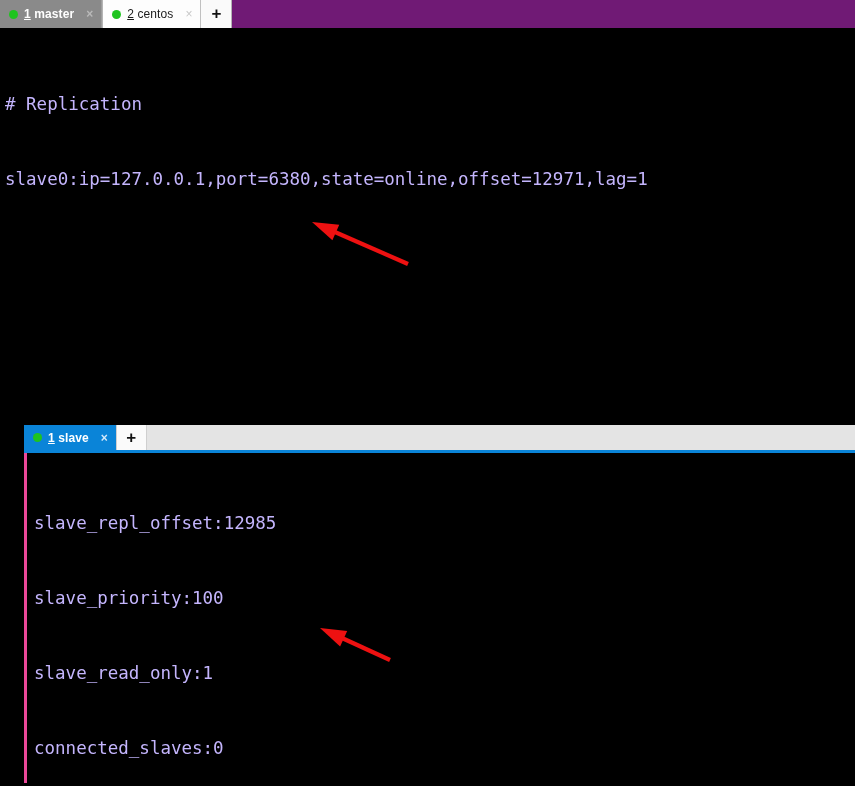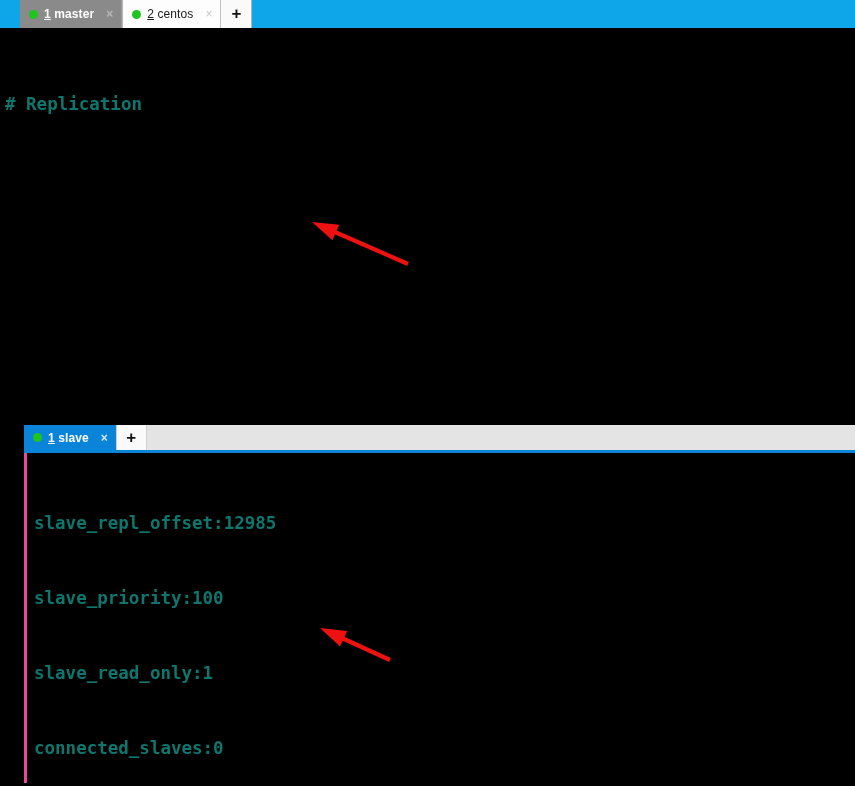--- a/index.html
+++ b/index.html
@@ -36,23 +36,22 @@
   .tabbar {
     position: relative;
     display: flex;
     align-items: stretch;
     height: 27px;
     box-sizing: border-box;
     background: #e6e6e6;
     font-family: "Liberation Sans", sans-serif;
   }
   #window-master .tabbar {
-    background: #0ea5e9;
+    background: #701a75;
     height: 28px;
-    padding-left: 20px;
   }
   #window-slave .tabbar {
     background: #e4e4e4;
     height: 28px;
     border-bottom: 3px solid #0a84d8;
   }
 
   .tab {
     display: flex;
     align-items: center;
@@ -133,28 +132,27 @@
   #window-slave .newtab {
     background: #fafafa;
     border-left: 1px solid #cfcfcf;
     border-right: 1px solid #cfcfcf;
   }
   .tabbar-filler { flex: 1 1 auto; }
 
   
   .terminal {
     background: #000000;
-    color: #0f766e;
+    color: #c4b5fd;
     font-family: "DejaVu Sans Mono", "Liberation Mono", monospace;
     font-size: 17.5px;
     line-height: 25px;
     box-sizing: border-box;
     overflow: hidden;
     white-space: pre;
-    font-weight: bold;
   }
   #terminal-master {
     height: 397px;
     padding: 14px 0 0 5px;
   }
   #terminal-slave {
     height: 330px;
     padding: 8px 0 0 7px;
     border-left: 3px solid #ec4899;
   }
@@ -193,20 +191,21 @@
         <span class="tab-label"><span class="mnem">2</span><span> centos</span></span>
         <span class="tab-close">×</span>
       </div>
 
       <div class="newtab">+</div>
       <div class="tabbar-filler"></div>
     </div>
 
     <div class="terminal" id="terminal-master">
       <div class="tline"># Replication</div>
+      <div class="tline">slave0:ip=127.0.0.1,port=6380,state=online,offset=12971,lag=1</div>
       
       
       
       
       
       
       
       
       
     </div>

